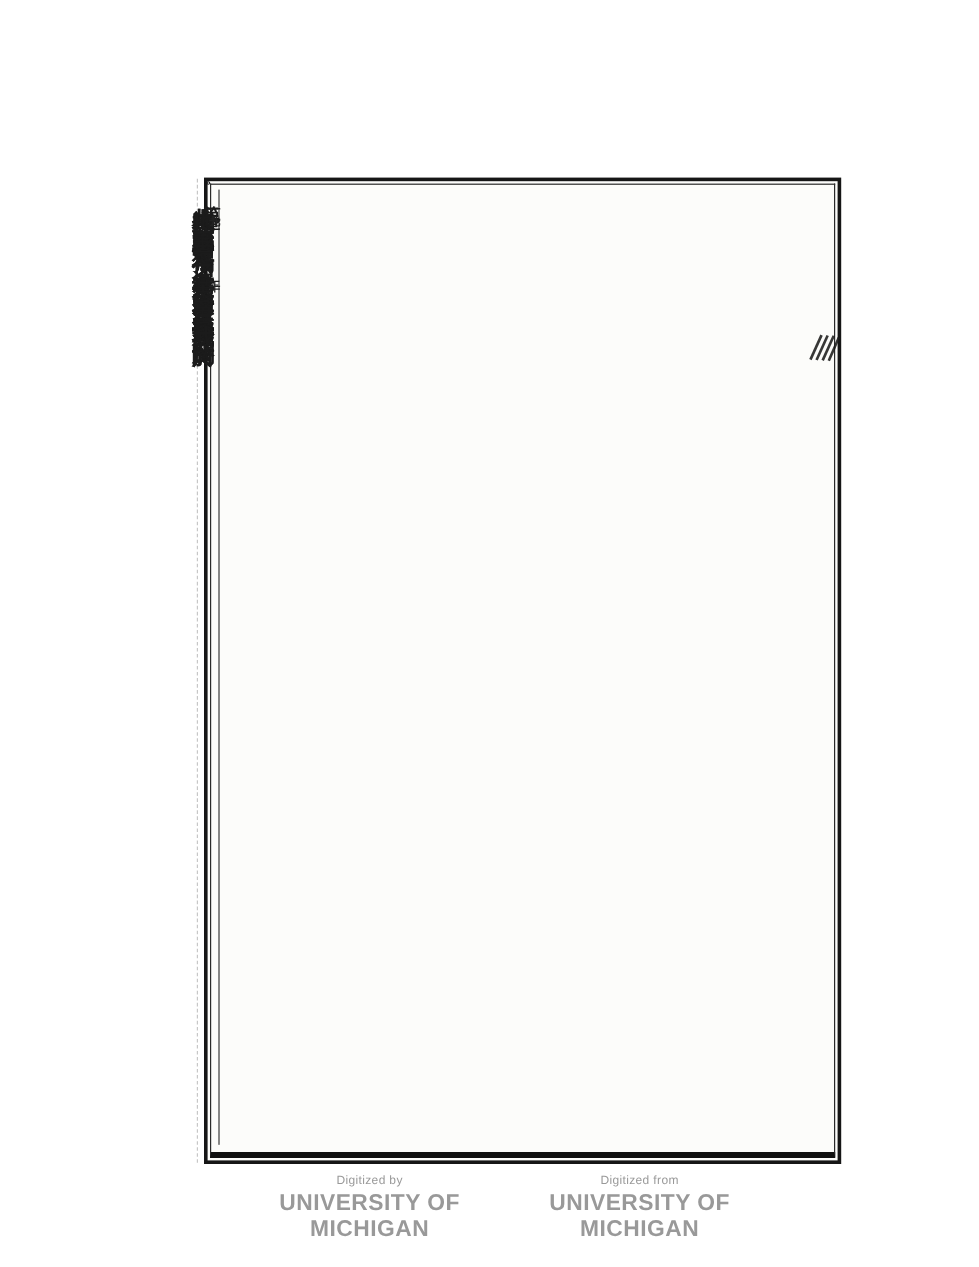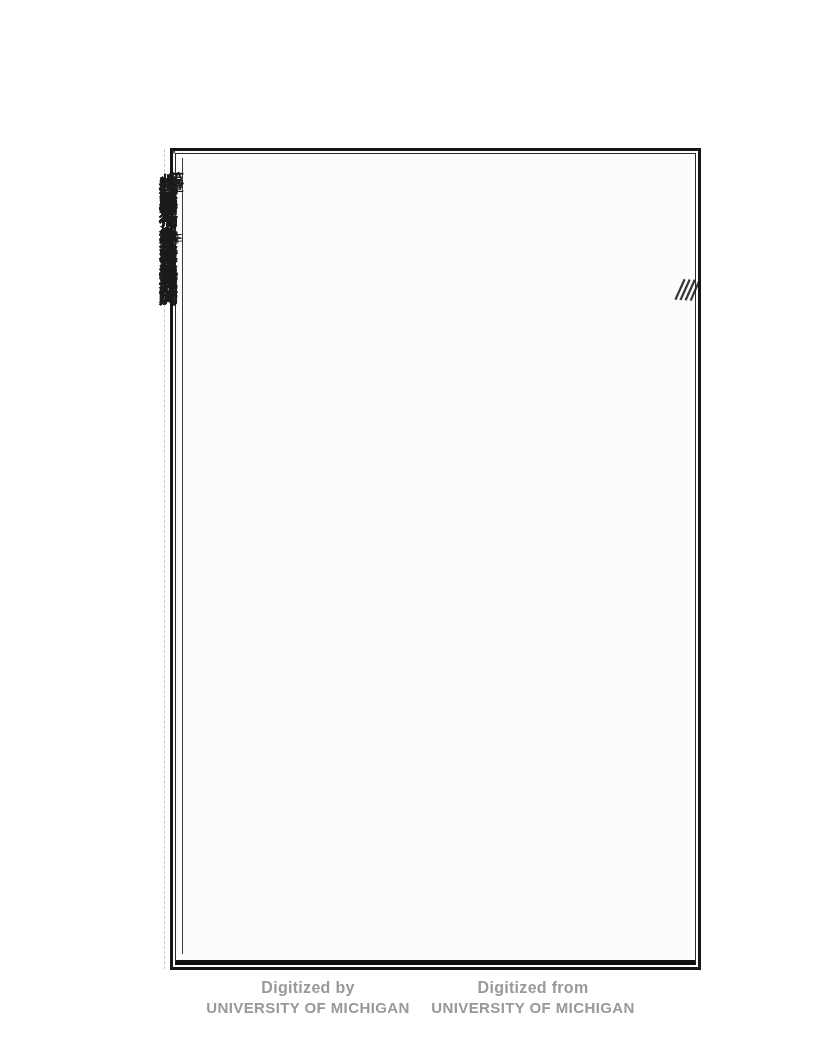--- a/index.html
+++ b/index.html
@@ -53,22 +53,22 @@
   }
   
   .stamp{position:absolute;left:672px;top:276px;opacity:.88;}
   
   .footer-credit{
     position:absolute;top:979px;width:210px;text-align:center;
     color:#999999;font-family:"Liberation Sans","DejaVu Sans",sans-serif;
   }
   .footer-credit.left{left:203px;}
   .footer-credit.right{left:428px;}
-  .f-small{font-size:16px;font-weight:700;letter-spacing:.3px;margin-bottom:2px;}
-  .f-big{font-size:15px;font-weight:700;letter-spacing:.4px;}
+  .f-small{font-size:10px;font-weight:400;letter-spacing:.3px;margin-bottom:2px;}
+  .f-big{font-size:19px;font-weight:700;letter-spacing:.4px;}
 </style>
 </head>
 <body>
 
 <div class="frame-outer">
   <div class="frame-inner">
     <div class="text-area" id="columns-root">
       <div class="margin-col">
         <span>第二章</span>
       </div>

